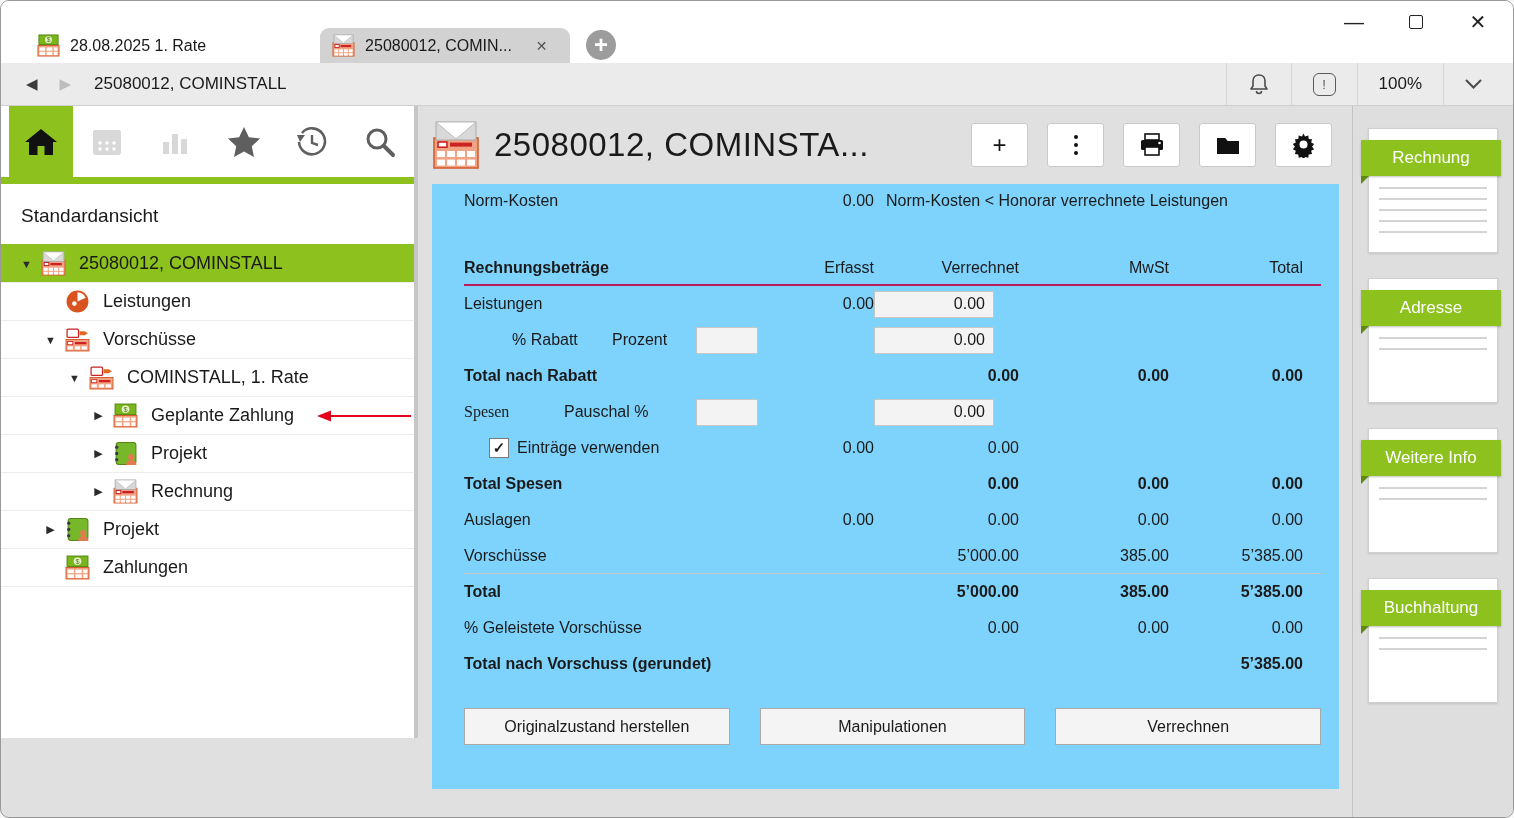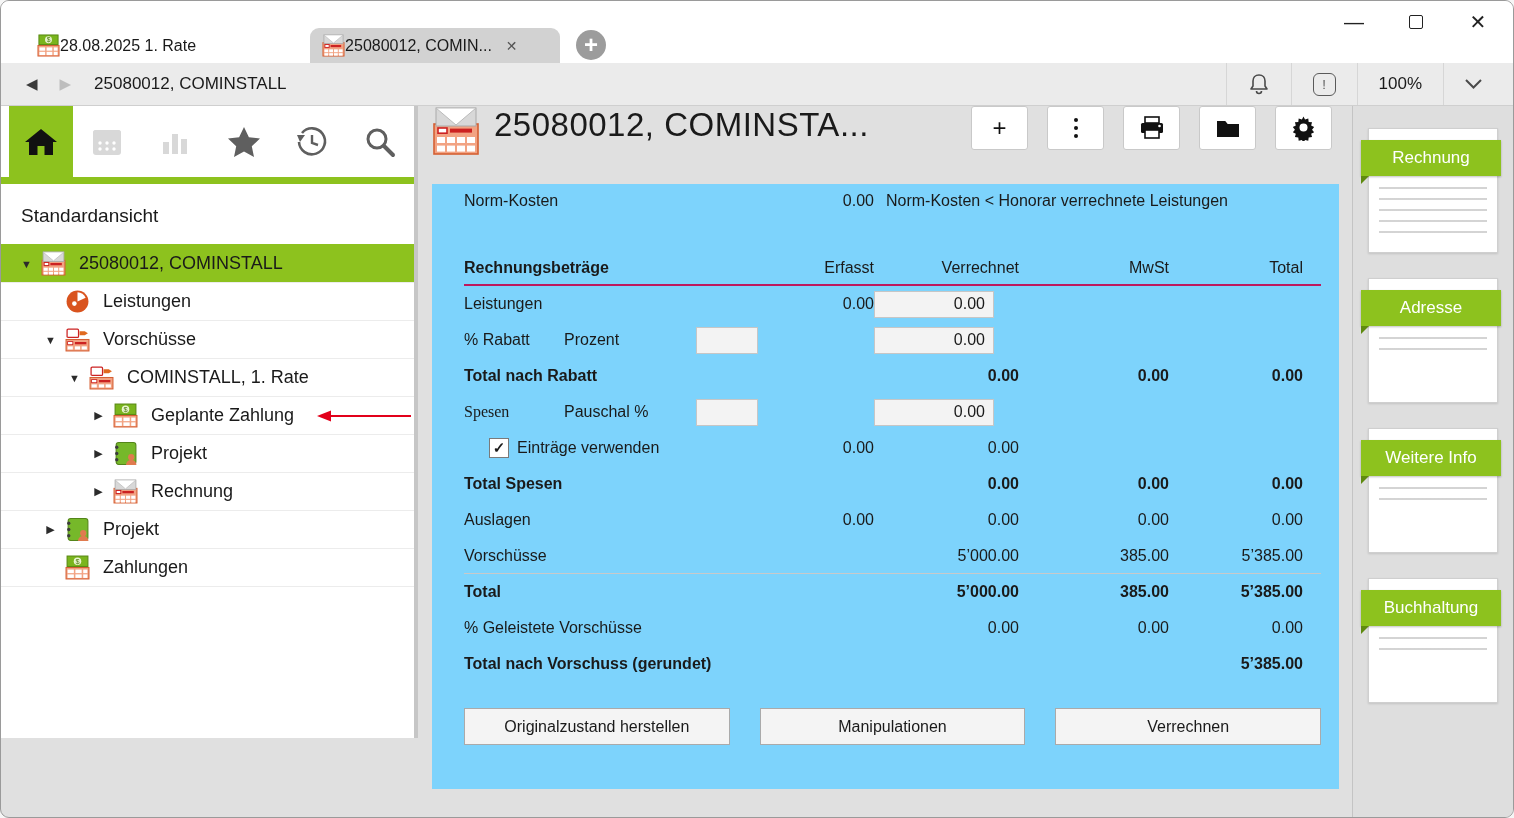--- a/index.html
+++ b/index.html
@@ -5,21 +5,21 @@
   * { margin:0; padding:0; box-sizing:border-box; }
   html,body { width:1514px; height:818px; background:#f6f6f6; font-family:"Liberation Sans", sans-serif; color:#1a1a1a; }
   .window { position:relative; width:1514px; height:818px; border:1px solid #9a9a9a; border-radius:9px; overflow:hidden; background:#e0e0e0; display:flex; flex-direction:column; }
 
   
   .titlebar { height:62px; background:#ffffff; position:relative; flex:0 0 auto; }
   .win-controls { position:absolute; top:6px; right:18px; display:flex; gap:28px; align-items:center; }
   .win-btn { width:34px; height:30px; display:flex; align-items:center; justify-content:center; font-size:20px; color:#222; cursor:default; }
   .maxi-box { width:14px; height:14px; border:1.6px solid #222; border-radius:2px; }
   .tabstrip { position:absolute; left:0; bottom:0; height:35px; display:flex; align-items:flex-end; padding-left:24px; }
-  .tab { display:flex; align-items:center; height:35px; padding:0 18px 0 12px; font-size:16px; white-space:nowrap; }
+  .tab { display:flex; align-items:center; gap:10px; height:35px; padding:0 18px 0 12px; font-size:16px; white-space:nowrap; }
   .tab.active { background:#d2d2d2; border-radius:9px 9px 0 0; padding-right:14px; margin-left:96px; min-width:250px; }
   .tab-close { font-size:14px; color:#555; margin-left:14px; }
   .newtab { width:30px; height:30px; border-radius:50%; background:#9c9c9c; color:#fff; font-size:24px; font-weight:700; display:flex; align-items:center; justify-content:center; margin:0 0 3px 16px; line-height:1; }
 
   
   .navbar { height:43px; background:#ebebeb; border-bottom:1px solid #cfcfcf; display:flex; align-items:center; padding:0 10px 0 14px; flex:0 0 auto; }
   .nav-arrow { font-size:15px; padding:0 11px; }
   .nav-arrow.back { color:#3a3a3a; }
   .nav-arrow.fwd { color:#bdbdbd; }
   .nav-title { font-size:17px; margin-left:12px; }
@@ -42,21 +42,21 @@
   .tree { flex:1; overflow:hidden; }
   .tree-row { height:38px; display:flex; align-items:center; border-top:1px solid #ececec; font-size:18px; position:relative; }
   .tree-row.selected { background:#8dc21e; border-top-color:#8dc21e; }
   .expander { width:15px; font-size:11px; color:#2b2b2b; text-align:center; flex:0 0 auto; }
   .tree-icon { width:25px; height:25px; margin:0 13px 0 7px; flex:0 0 auto; }
   .lvl0 { padding-left:18px; } .lvl1 { padding-left:42px; } .lvl2 { padding-left:66px; } .lvl3 { padding-left:90px; }
   .annot-arrow { margin-left:auto; margin-right:2px; }
 
   
   .main-col { flex:1; display:flex; flex-direction:column; min-width:0; background:#e0e0e0; }
-  .main-header { height:78px; display:flex; padding:0 20px 0 14px; flex:0 0 auto; }
+  .main-header { height:78px; display:flex; align-items:center; padding:0 20px 0 14px; flex:0 0 auto; }
   .main-title { font-size:33px; letter-spacing:0.5px; margin-left:14px; white-space:nowrap; overflow:hidden; }
   .toolbar { margin-left:auto; display:flex; gap:19px; }
   .tool-btn { width:57px; height:44px; background:#fff; border:1px solid #c9c9c9; border-radius:3px; display:flex; align-items:center; justify-content:center; font-size:24px; color:#111; }
   .kebab { display:flex; flex-direction:column; gap:4px; }
   .kebab span { width:4px; height:4px; border-radius:50%; background:#111; }
 
   .panel { background:#7dd3fc; margin:0 13px 0 14px; height:775px; padding:6px 18px 0 32px; overflow:hidden; }
   .panel2 { background:#fff; margin:28px 13px 0 14px; flex:1; }
 
   .trow { display:grid; grid-template-columns:300px 110px 145px 150px 134px; align-items:center; height:36px; font-size:16px; }
@@ -441,21 +441,21 @@
         <div class="trow">
           <div>Leistungen</div>
           <div class="cell-r">0.00</div>
           <div><input class="valbox" readonly="" value="0.00" style=""></div>
           <div></div>
             <div></div>
         </div>
 
         <div class="trow">
           <div class="lab-flex">
-            <span style="width:100px;">% Rabatt</span>
+            <span style="width:100px;margin-left:48px;">% Rabatt</span>
             <span>Prozent</span>
             <input class="pct-input" style="">
           </div>
           <div></div>
           <div><input class="valbox" readonly="" value="0.00" style=""></div>
           <div></div>
             <div></div>
         </div>
 
         <div class="trow bold">

